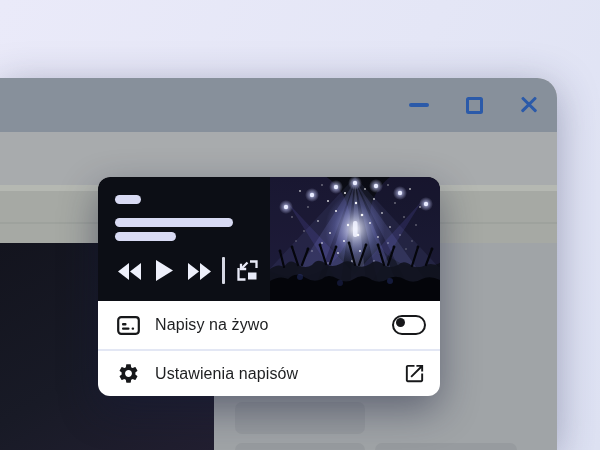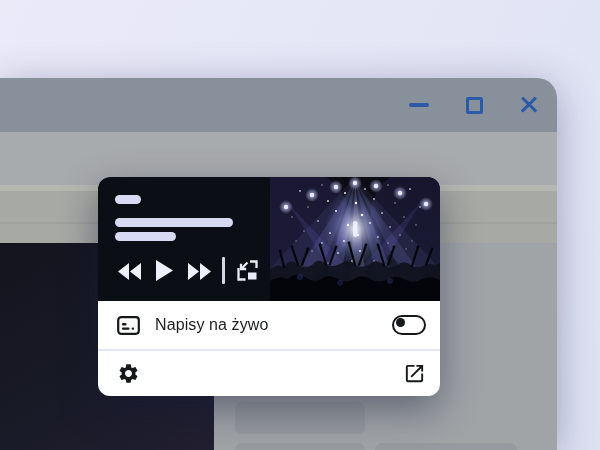--- a/index.html
+++ b/index.html
@@ -297,20 +297,21 @@
     </div>
 
     <div class="menu-divider"></div>
 
     <div class="menu-row row2">
       <span class="menu-icon">
         <svg width="23" height="23" viewBox="0 0 24 24">
           <path fill="#17181a" d="M19.14 12.94c.04-.3.06-.61.06-.94 0-.32-.02-.64-.07-.94l2.03-1.58c.18-.14.23-.41.12-.61l-1.92-3.32c-.12-.22-.37-.29-.59-.22l-2.39.96c-.5-.38-1.03-.7-1.62-.94l-.36-2.54c-.04-.24-.24-.41-.48-.41h-3.84c-.24 0-.43.17-.47.41l-.36 2.54c-.59.24-1.13.57-1.62.94l-2.39-.96c-.22-.08-.47 0-.59.22L2.74 8.87c-.12.21-.08.47.12.61l2.03 1.58c-.05.3-.09.63-.09.94s.02.64.07.94l-2.03 1.58c-.18.14-.23.41-.12.61l1.92 3.32c.12.22.37.29.59.22l2.39-.96c.5.38 1.03.7 1.62.94l.36 2.54c.05.24.24.41.48.41h3.84c.24 0 .44-.17.47-.41l.36-2.54c.59-.24 1.13-.56 1.62-.94l2.39.96c.22.08.47 0 .59-.22l1.92-3.32c.12-.22.07-.47-.12-.61l-2.01-1.58zM12 15.6c-1.98 0-3.6-1.62-3.6-3.6s1.62-3.6 3.6-3.6 3.6 1.62 3.6 3.6-1.62 3.6-3.6 3.6z"></path>
         </svg>
       </span>
+      <span class="menu-label">Ustawienia napisów</span>
       <span class="menu-right">
         <svg width="23" height="23" viewBox="0 0 24 24">
           <path fill="#17181a" d="M19 19H5V5h7V3H5c-1.11 0-2 .9-2 2v14c0 1.1.89 2 2 2h14c1.1 0 2-.9 2-2v-7h-2v7zM14 3v2h3.59l-9.83 9.83 1.41 1.41L19 6.41V10h2V3h-7z"></path>
         </svg>
       </span>
     </div>
   </div>
 
 </div>
 

